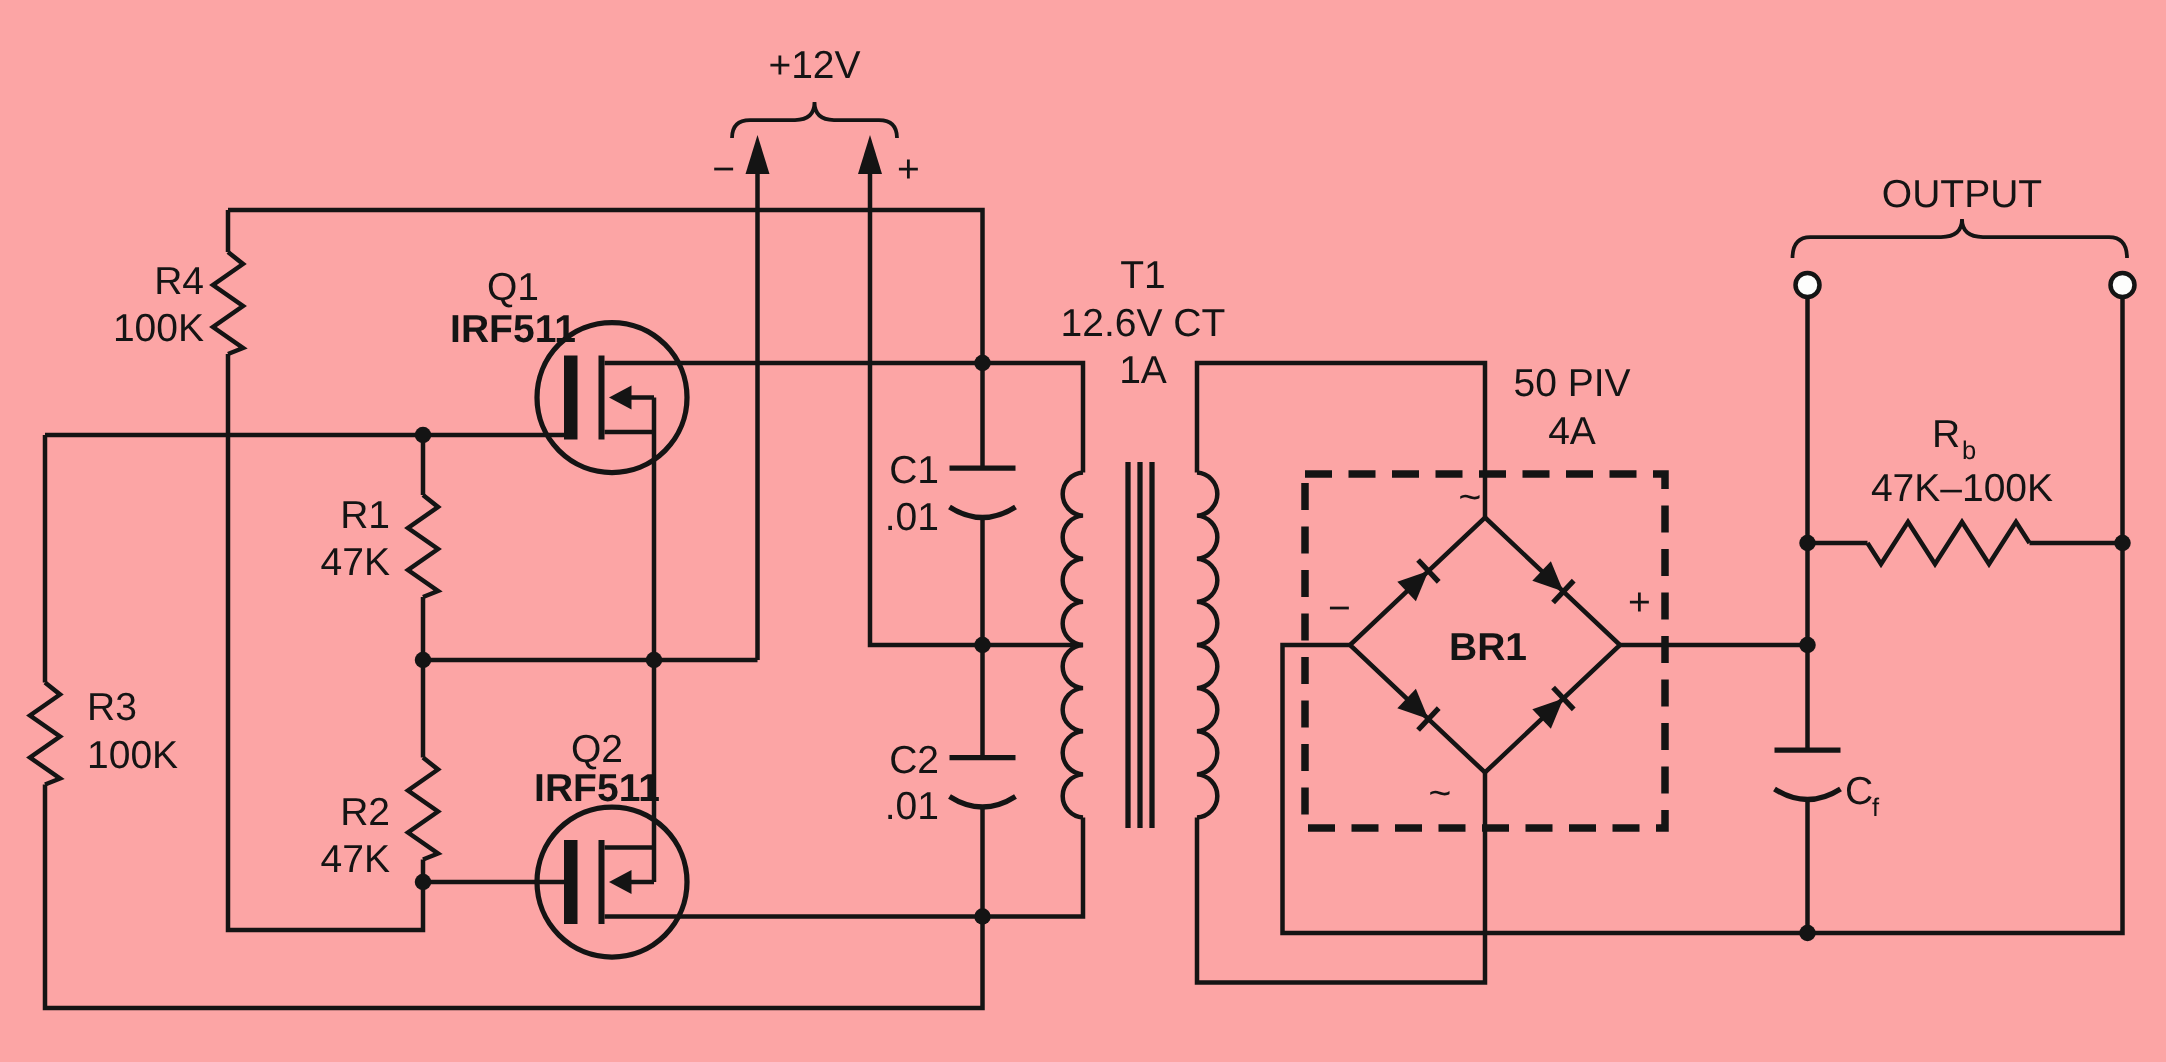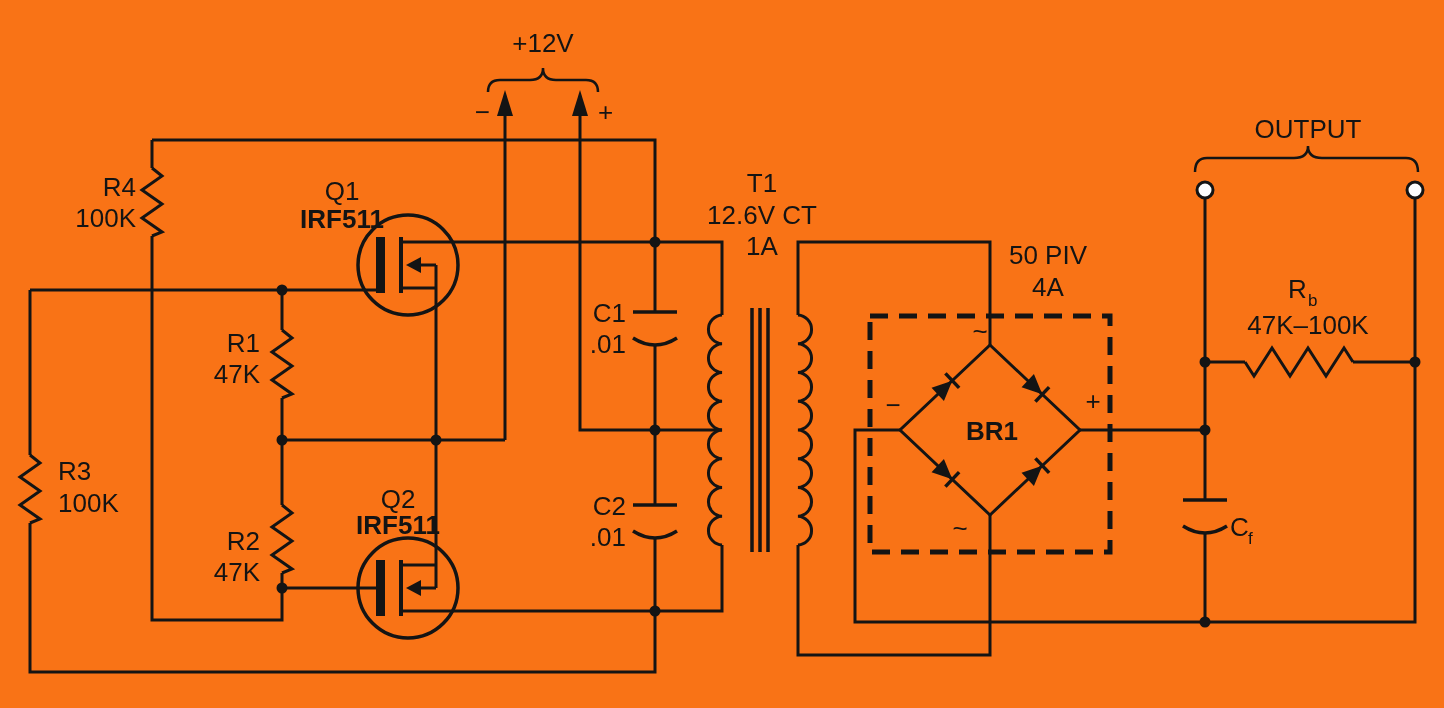--- a/index.html
+++ b/index.html
@@ -1,16 +1,16 @@
 <!DOCTYPE html>
 <html><head>
 <meta charset="utf-8">
 <style>
   html,body{margin:0;padding:0;background:#ffffff;}
-  .canvas{position:relative;width:1444px;height:708px;background:#f97316;overflow:hidden;}
+  .canvas{position:relative;width:1444px;height:708px;background:#fca5a5;overflow:hidden;}
   svg{display:block;}
   svg text{font-family:"Liberation Sans", sans-serif;fill:#141414;}
   .t26{font-size:26px;}
   .bold{font-weight:bold;}
   .sub{font-size:17px;}
   .wire{stroke:#141414;stroke-width:3;fill:none;}
   .wire35{stroke:#141414;stroke-width:3.5;fill:none;}
   .thin{stroke:#141414;stroke-width:2.5;fill:none;}
   .blk{fill:#141414;}
 </style>

